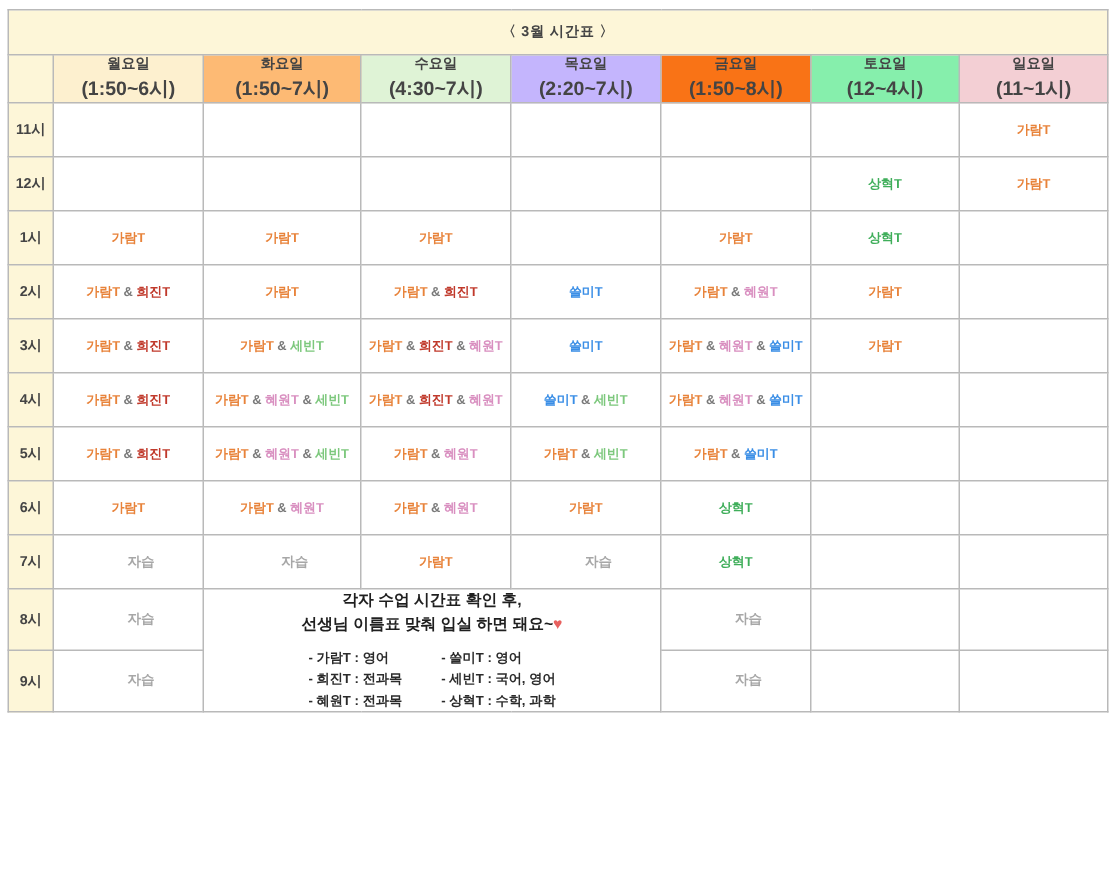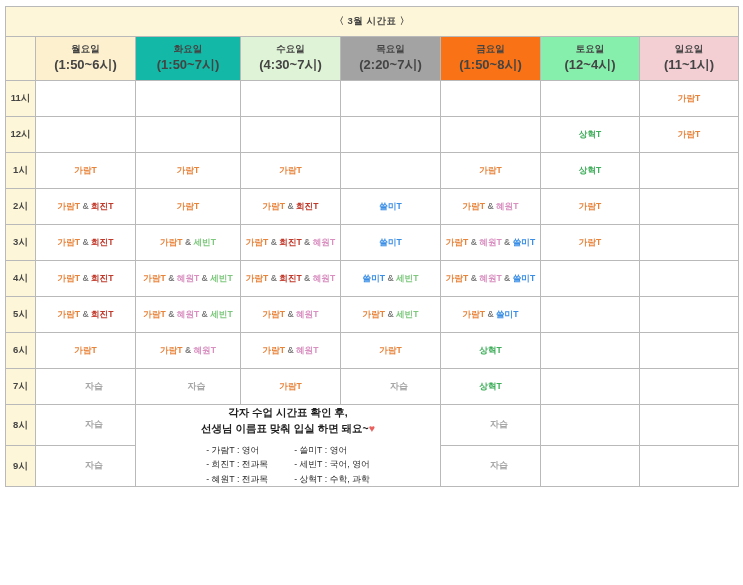--- a/index.html
+++ b/index.html
@@ -32,21 +32,21 @@
   .title-cell {
     background: #fdf6d8;
     height: 30px;
     font-size: 14.5px;
     font-weight: bold;
     color: #222;
     letter-spacing: 0.5px;
   }
   
   .hdr {
-    height: 44px;
+    height: 32px;
     line-height: 1.35;
     font-size: 9px;
     font-weight: bold;
     color: #333;
   }
   .hdr .d1 { display:block; }
   .hdr .d2 { display:block; font-size: 13px; font-weight: bold; }
   .corner { background: #fdf6d8; }
   
   .timecell {
@@ -75,21 +75,21 @@
     line-height: 1.5;
     white-space: nowrap;
   }
   .note-legend {
     margin-top: 6px;
     display: flex;
     justify-content: center;
     gap: 26px;
     font-size: 8.8px;
     color: #2b2b2b;
-    font-weight: normal;
+    font-weight: bold;
     line-height: 1.65;
     text-align: left;
   }
   .note-legend div { white-space: nowrap; }
   .heart { color: #e8615f; }
 </style>
 </head>
 <body>
 
 <div class="page">
@@ -107,29 +107,29 @@
     <thead>
       <tr>
         <th class="title-cell" colspan="8">〈 3월 시간표 〉</th>
       </tr>
       <tr id="header-row">
           <th class="corner hdr"></th>
           <th class="hdr" style="background: rgb(253, 240, 207);">
             <span class="d1">월요일</span>
             <span class="d2">(1:50~6시)</span>
           </th>
-          <th class="hdr" style="background: #14b8a6;">
+          <th class="hdr" style="background: #fdba74;">
             <span class="d1">화요일</span>
             <span class="d2">(1:50~7시)</span>
           </th>
           <th class="hdr" style="background: rgb(223, 243, 214);">
             <span class="d1">수요일</span>
             <span class="d2">(4:30~7시)</span>
           </th>
-          <th class="hdr" style="background: #a3a3a3;">
+          <th class="hdr" style="background: #c4b5fd;">
             <span class="d1">목요일</span>
             <span class="d2">(2:20~7시)</span>
           </th>
           <th class="hdr" style="background: #f97316;">
             <span class="d1">금요일</span>
             <span class="d2">(1:50~8시)</span>
           </th>
           <th class="hdr" style="background: #86efac;">
             <span class="d1">토요일</span>
             <span class="d2">(12~4시)</span>

